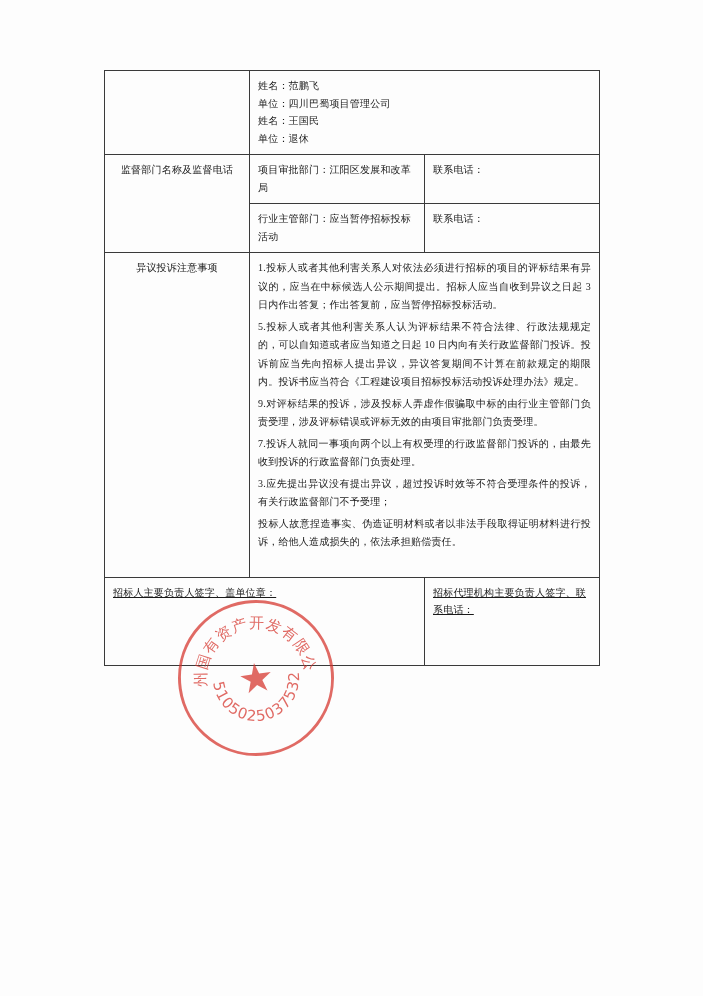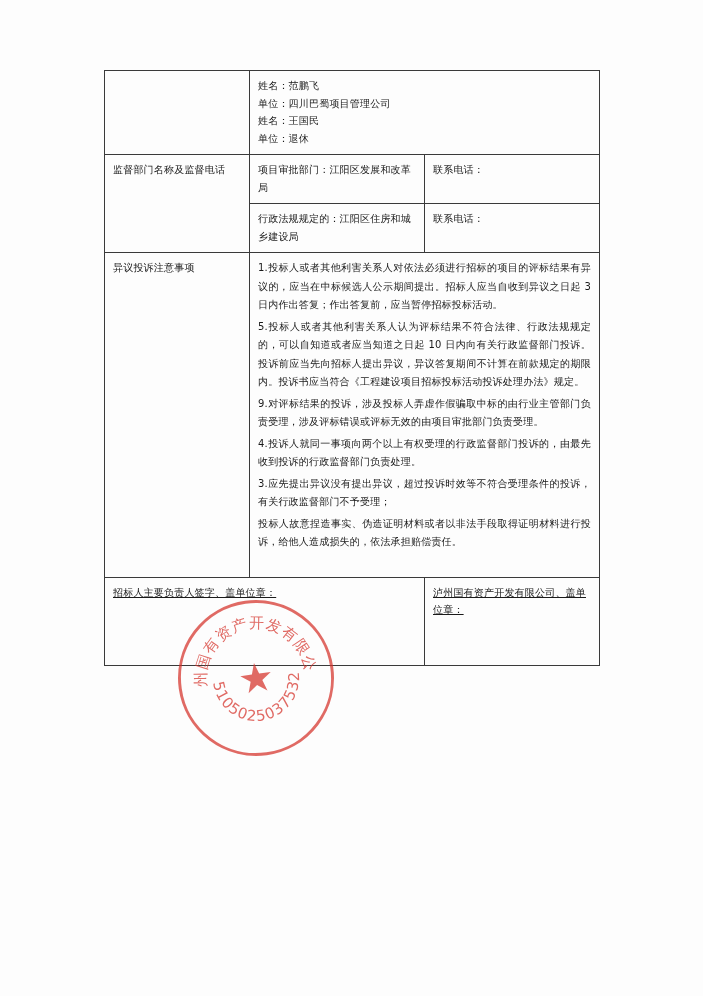--- a/index.html
+++ b/index.html
@@ -38,40 +38,42 @@
     line-height: 1.75;
     letter-spacing: 0.2px;
   }
   .label-cell {
     width: 128px;
     vertical-align: middle;
   }
   .label-inner {
     display: block;
     line-height: 1.8;
+    text-align: center;
   }
   .mid-cell {
     width: 210px;
     margin-top: 22px;
   }
   .phone-cell {
     width: 150px;
   }
   .name-line {
     display: block;
     white-space: nowrap;
   }
   .vcenter {
     vertical-align: middle;
   }
   .notice-cell p {
     margin: 0 0 3px 0;
     text-align: justify;
     line-height: 1.85;
     text-indent: 0;
+    font-family: Liberation Serif, serif;
   }
   .notice-cell p:last-child {
     margin-bottom: 18px;
   }
   .sign-cell {
     height: 74px;
     vertical-align: top;
     text-decoration: underline;
   }
   
@@ -130,44 +132,44 @@
 
       <tr>
         <td class="label-cell vcenter" rowspan="2">
           <span class="label-inner">监督部门名称及监督电话</span>
         </td>
         <td class="mid-cell">项目审批部门：江阳区发展和改革局</td>
         <td class="phone-cell">联系电话：</td>
       </tr>
 
       <tr>
-        <td class="mid-cell">行政法规规定的：江阳区住房和城乡建设局</td>
+        <td class="mid-cell">行业主管部门：应当暂停招标投标活动</td>
         <td class="phone-cell">联系电话：</td>
       </tr>
 
       <tr>
         <td class="label-cell vcenter">
           <span class="label-inner">异议投诉注意事项</span>
         </td>
         <td colspan="2" class="notice-cell">
           <p>1.投标人或者其他利害关系人对依法必须进行招标的项目的评标结果有异议的，应当在中标候选人公示期间提出。招标人应当自收到异议之日起 3 日内作出答复；作出答复前，应当暂停招标投标活动。</p>
           <p>5.投标人或者其他利害关系人认为评标结果不符合法律、行政法规规定的，可以自知道或者应当知道之日起 10 日内向有关行政监督部门投诉。投诉前应当先向招标人提出异议，异议答复期间不计算在前款规定的期限内。投诉书应当符合《工程建设项目招标投标活动投诉处理办法》规定。</p>
           <p>9.对评标结果的投诉，涉及投标人弄虚作假骗取中标的由行业主管部门负责受理，涉及评标错误或评标无效的由项目审批部门负责受理。</p>
-          <p>4.投诉人就同一事项向两个以上有权受理的行政监督部门投诉的，由最先收到投诉的行政监督部门负责处理。</p>
+          <p>7.投诉人就同一事项向两个以上有权受理的行政监督部门投诉的，由最先收到投诉的行政监督部门负责处理。</p>
           <p>3.应先提出异议没有提出异议，超过投诉时效等不符合受理条件的投诉，有关行政监督部门不予受理；</p>
           <p>投标人故意捏造事实、伪造证明材料或者以非法手段取得证明材料进行投诉，给他人造成损失的，依法承担赔偿责任。</p>
         </td>
       </tr>
 
       <tr>
         <td colspan="2" class="sign-cell">
           <span>招标人主要负责人签字、盖单位章：</span>
         </td>
         <td class="sign-cell">
-          <span>泸州国有资产开发有限公司、盖单位章：</span>
+          <span>招标代理机构主要负责人签字、联系电话：</span>
         </td>
       </tr>
     </tbody>
   </table>
 
   <div class="seal">
     <svg class="seal-arc" viewBox="0 0 126 126">
       <defs>
         <path id="arcTop" d="M 13,63 A 50,50 0 0 1 113,63"></path>
         <path id="arcBottom" d="M 20,63 A 43,43 0 0 0 106,63"></path>

